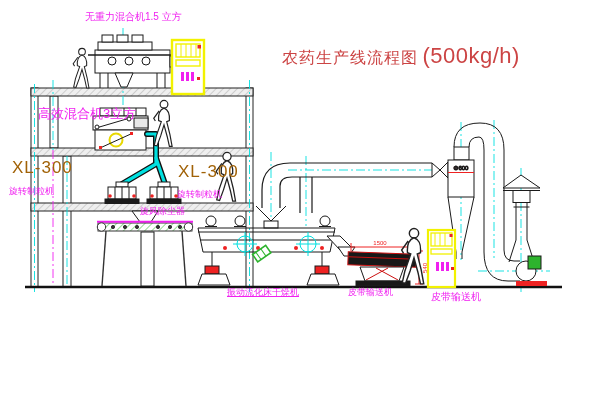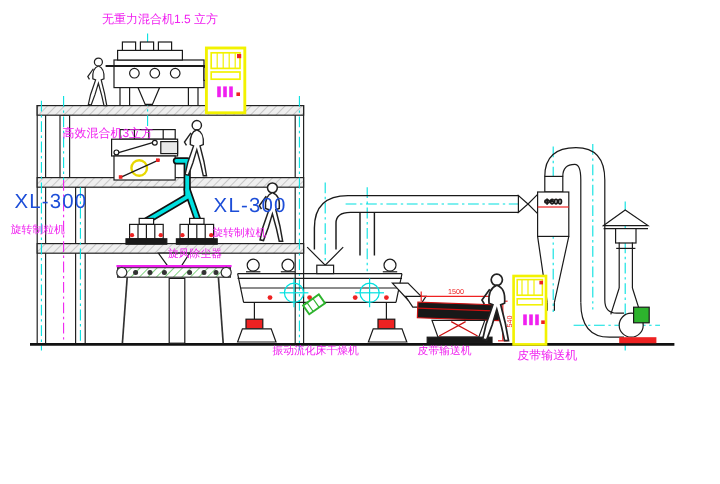--- a/index.html
+++ b/index.html
@@ -1,20 +1,20 @@
 <!DOCTYPE html>
 <html><head>
 <meta charset="utf-8">
 <style>
   html,body{margin:0;padding:0;background:#fff;}
   .stage{position:relative;width:600px;height:305px;background:#ffffff;overflow:hidden;
          font-family:"Liberation Sans",sans-serif;}
   .stage svg{position:absolute;left:0;top:0;}
   .lbl{position:absolute;white-space:nowrap;line-height:1;color:#f020f0;}
-  .model{color:#1d4ed8;letter-spacing:1px;}
+  .model{color:#a16207;letter-spacing:1px;}
   .title{position:absolute;left:282px;top:45px;color:#cc4444;white-space:nowrap;line-height:1;}
   .title .zh{font-size:16px;letter-spacing:1px;}
   .title .cap{font-size:22px;letter-spacing:0.5px;}
 </style>
 </head>
 <body>
 
 <div class="stage">
 
 <svg width="600" height="403" viewBox="0 0 600 403">
@@ -270,31 +270,35 @@
   </g>
 
   <use href="#person" transform="translate(82,48) scale(0.93)"></use>
   <use href="#person" transform="translate(164,100) scale(1.08)"></use>
   <use href="#person" transform="translate(227,152) scale(1.14)"></use>
   <use href="#person" transform="translate(414,228) scale(1.3)"></use>
 </svg>
 
 <div class="lbl" style="left:85px;top:12px;font-size:10px;">无重力混合机1.5 立方</div>
 
-
-<div class="lbl" style="left:52px;top:107px;font-size:10px;">高效混合机3立方</div>
+<div class="title">
+  <span class="zh">农药生产线流程图</span>
+  <span class="cap">(500kg/h)</span>
+</div>
+
+<div class="lbl" style="left:38px;top:107px;font-size:13px;">高效混合机3立方</div>
 
 <div class="lbl model" style="left:12px;top:159px;font-size:17px;">XL-300</div>
 <div class="lbl" style="left:9px;top:187px;font-size:9px;">旋转制粒机</div>
 
 <div class="lbl model" style="left:178px;top:163px;font-size:17px;">XL-300</div>
 <div class="lbl" style="left:177px;top:190px;font-size:9px;">旋转制粒机</div>
 
 <div class="lbl" style="left:140px;top:207px;font-size:9px;">旋风除尘器</div>
 
-<div class="lbl" style="left:227px;top:288px;font-size:9px;">振动流化床干燥机</div>
+<div class="lbl" style="left:227px;top:288px;font-size:9px;text-decoration:underline;">振动流化床干燥机</div>
 
 <div class="lbl" style="left:348px;top:288px;font-size:9px;">皮带输送机</div>
 
 <div class="lbl" style="left:431px;top:292px;font-size:10px;">皮带输送机</div>
 <div class="lbl" style="left:477px;top:292px;font-size:12px;margin-top:13px;">引风机</div>
 
 </div>
 
 </body></html>

